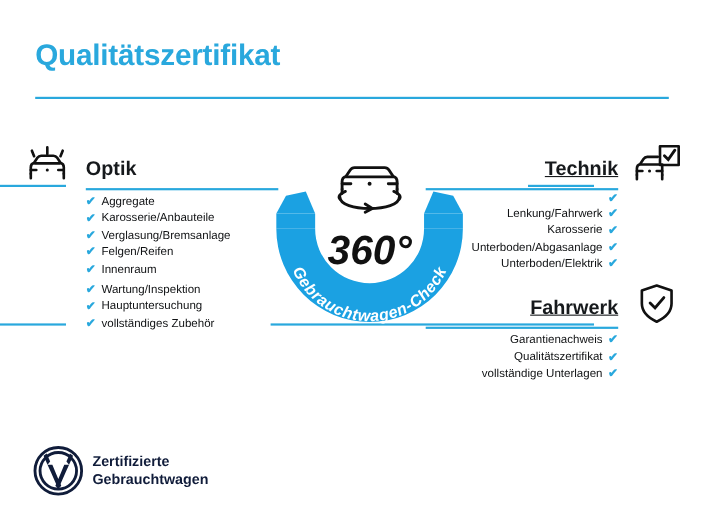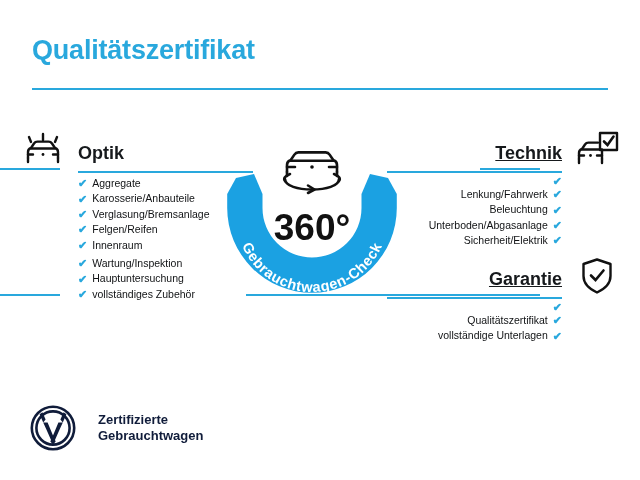--- a/index.html
+++ b/index.html
@@ -120,35 +120,36 @@
     background: #29a8dd;
   }
   .stub-tl { left: 0px;   top: 168px; width: 60px; }
   .stub-tr { right: 0px;  top: 168px; width: 60px; }
   .stub-bl { left: 0px;   top: 294px; width: 60px; }
   .stub-br { right: 0px;  top: 294px; width: 294px; }
 
   
   .badge {
     position: absolute;
-    left: 214px;
+    left: 238px;
     top: 112px;
     width: 196px;
     height: 200px;
+    font-style: italic;
   }
   .badge svg { display: block; }
 
   
   .footer-lockup {
     position: absolute;
     left: 30px;
     top: 405px;
     display: flex;
     align-items: center;
-    gap: 22px;
+    gap: 8px;
   }
   .vw-mark { width: 46px; height: 46px; flex: none; }
   .footer-text {
     font-size: 13px;
     font-weight: bold;
     line-height: 16px;
     color: #101c3a;
     white-space: nowrap;
   }
 </style>
@@ -219,29 +220,29 @@
     <ul class="quad-list">
       <li>
           <span class="check">✔</span>
         </li>
       <li>
           <span class="check">✔</span>
           <span>Lenkung/Fahrwerk</span>
         </li>
       <li>
           <span class="check">✔</span>
-          <span>Beleuchtung</span>
+          <span>Karosserie</span>
         </li>
       <li>
           <span class="check">✔</span>
           <span>Unterboden/Abgasanlage</span>
         </li>
       <li>
           <span class="check">✔</span>
-          <span>Sicherheit/Elektrik</span>
+          <span>Unterboden/Elektrik</span>
         </li>
     </ul>
   </div>
 
   <div class="quad quad-left quad-bottom">
     <ul class="quad-list">
       <li>
           <span class="check">✔</span>
           <span>Wartung/Inspektion</span>
         </li>
@@ -257,26 +258,27 @@
   </div>
 
   <div class="quad quad-right quad-bottom">
     <div class="quad-head">
       <span class="quad-icon">
         <svg viewBox="0 0 46 40" width="46" height="40" fill="none" stroke="#111" stroke-width="2.4" stroke-linecap="round">
           <path d="M23 3.5 L36.5 8 L36.5 20 C36.5 27.5 30.5 33 23 36.5 C15.5 33 9.5 27.5 9.5 20 L9.5 8 Z" stroke-linejoin="round"></path>
           <path d="M17 19.5 L21.5 24 L29.5 14.5" stroke-width="2.6"></path>
         </svg>
       </span>
-      <span class="quad-title">Garantie</span>
+      <span class="quad-title">Fahrwerk</span>
       <span class="quad-rule"></span>
     </div>
     <ul class="quad-list">
       <li>
           <span class="check">✔</span>
+          <span>Garantienachweis</span>
         </li>
       <li>
           <span class="check">✔</span>
           <span>Qualitätszertifikat</span>
         </li>
       <li>
           <span class="check">✔</span>
           <span>vollständige Unterlagen</span>
         </li>
     </ul>

